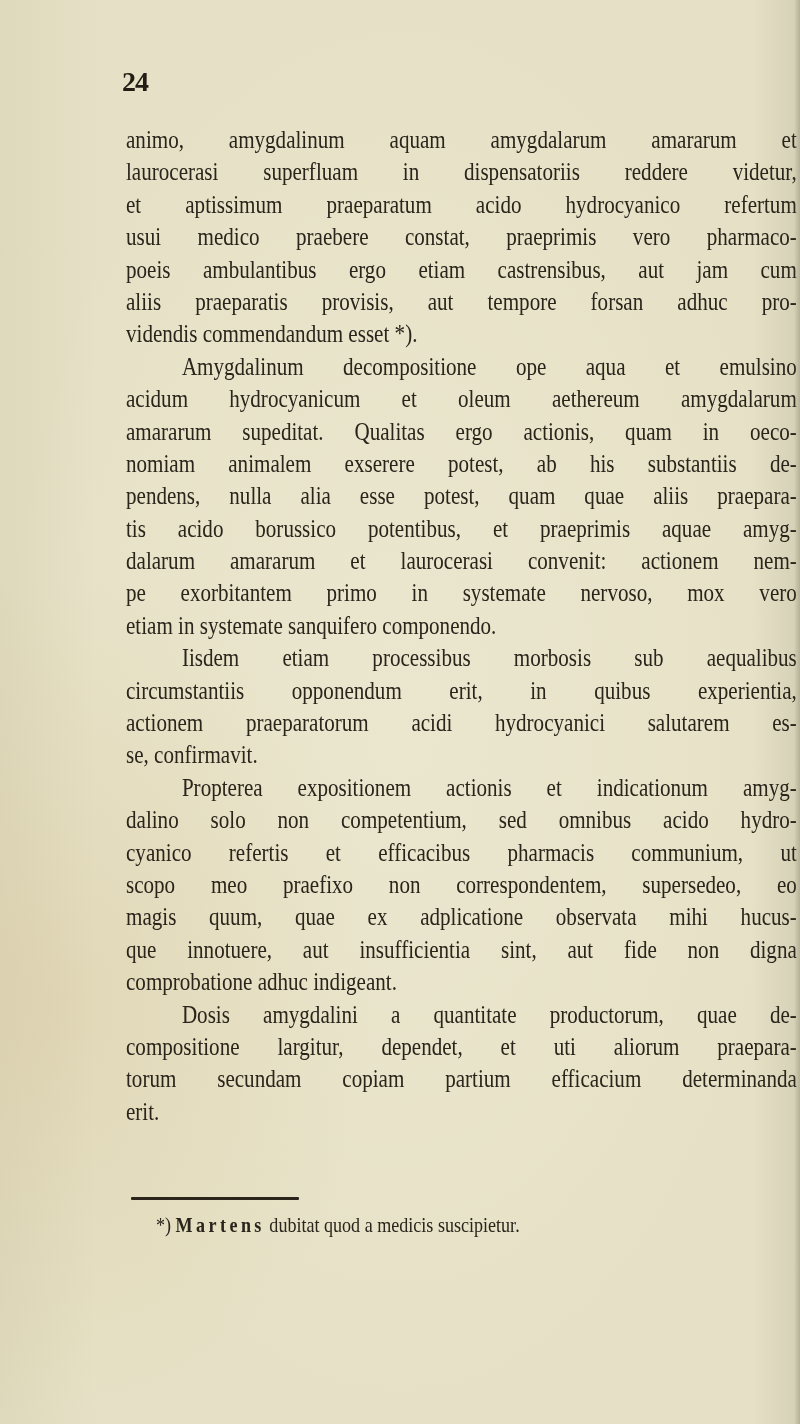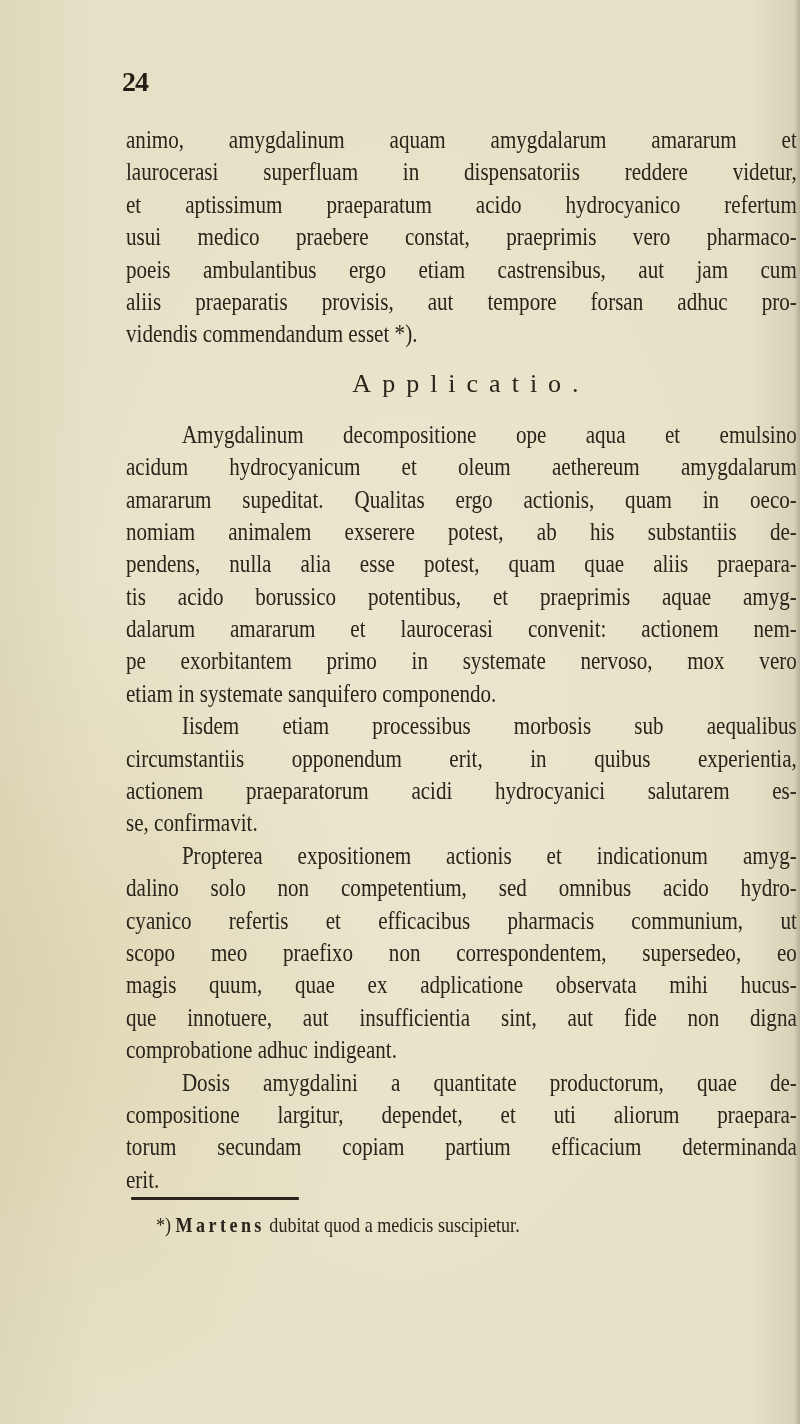--- a/index.html
+++ b/index.html
@@ -109,21 +109,20 @@
     <div>
       <span class="line">animo, amygdalinum aquam amygdalarum amararum et</span>
       <span class="line">laurocerasi superfluam in dispensatoriis reddere videtur,</span>
       <span class="line">et aptissimum praeparatum acido hydrocyanico refertum</span>
       <span class="line">usui medico praebere constat, praeprimis vero pharmaco-</span>
       <span class="line">poeis ambulantibus ergo etiam castrensibus, aut jam cum</span>
       <span class="line">aliis praeparatis provisis, aut tempore forsan adhuc pro-</span>
       <span class="line last">videndis commendandum esset *).</span>
     </div>
 
-    <div class="heading">Applicatio.</div>
 
     <div>
       <span class="line indent">Amygdalinum decompositione ope aqua et emulsino</span>
       <span class="line">acidum hydrocyanicum et oleum aethereum amygdalarum</span>
       <span class="line">amararum supeditat. Qualitas ergo actionis, quam in oeco-</span>
       <span class="line">nomiam animalem exserere potest, ab his substantiis de-</span>
       <span class="line">pendens, nulla alia esse potest, quam quae aliis praepara-</span>
       <span class="line">tis acido borussico potentibus, et praeprimis aquae amyg-</span>
       <span class="line">dalarum amararum et laurocerasi convenit: actionem nem-</span>
       <span class="line">pe exorbitantem primo in systemate nervoso, mox vero</span>

